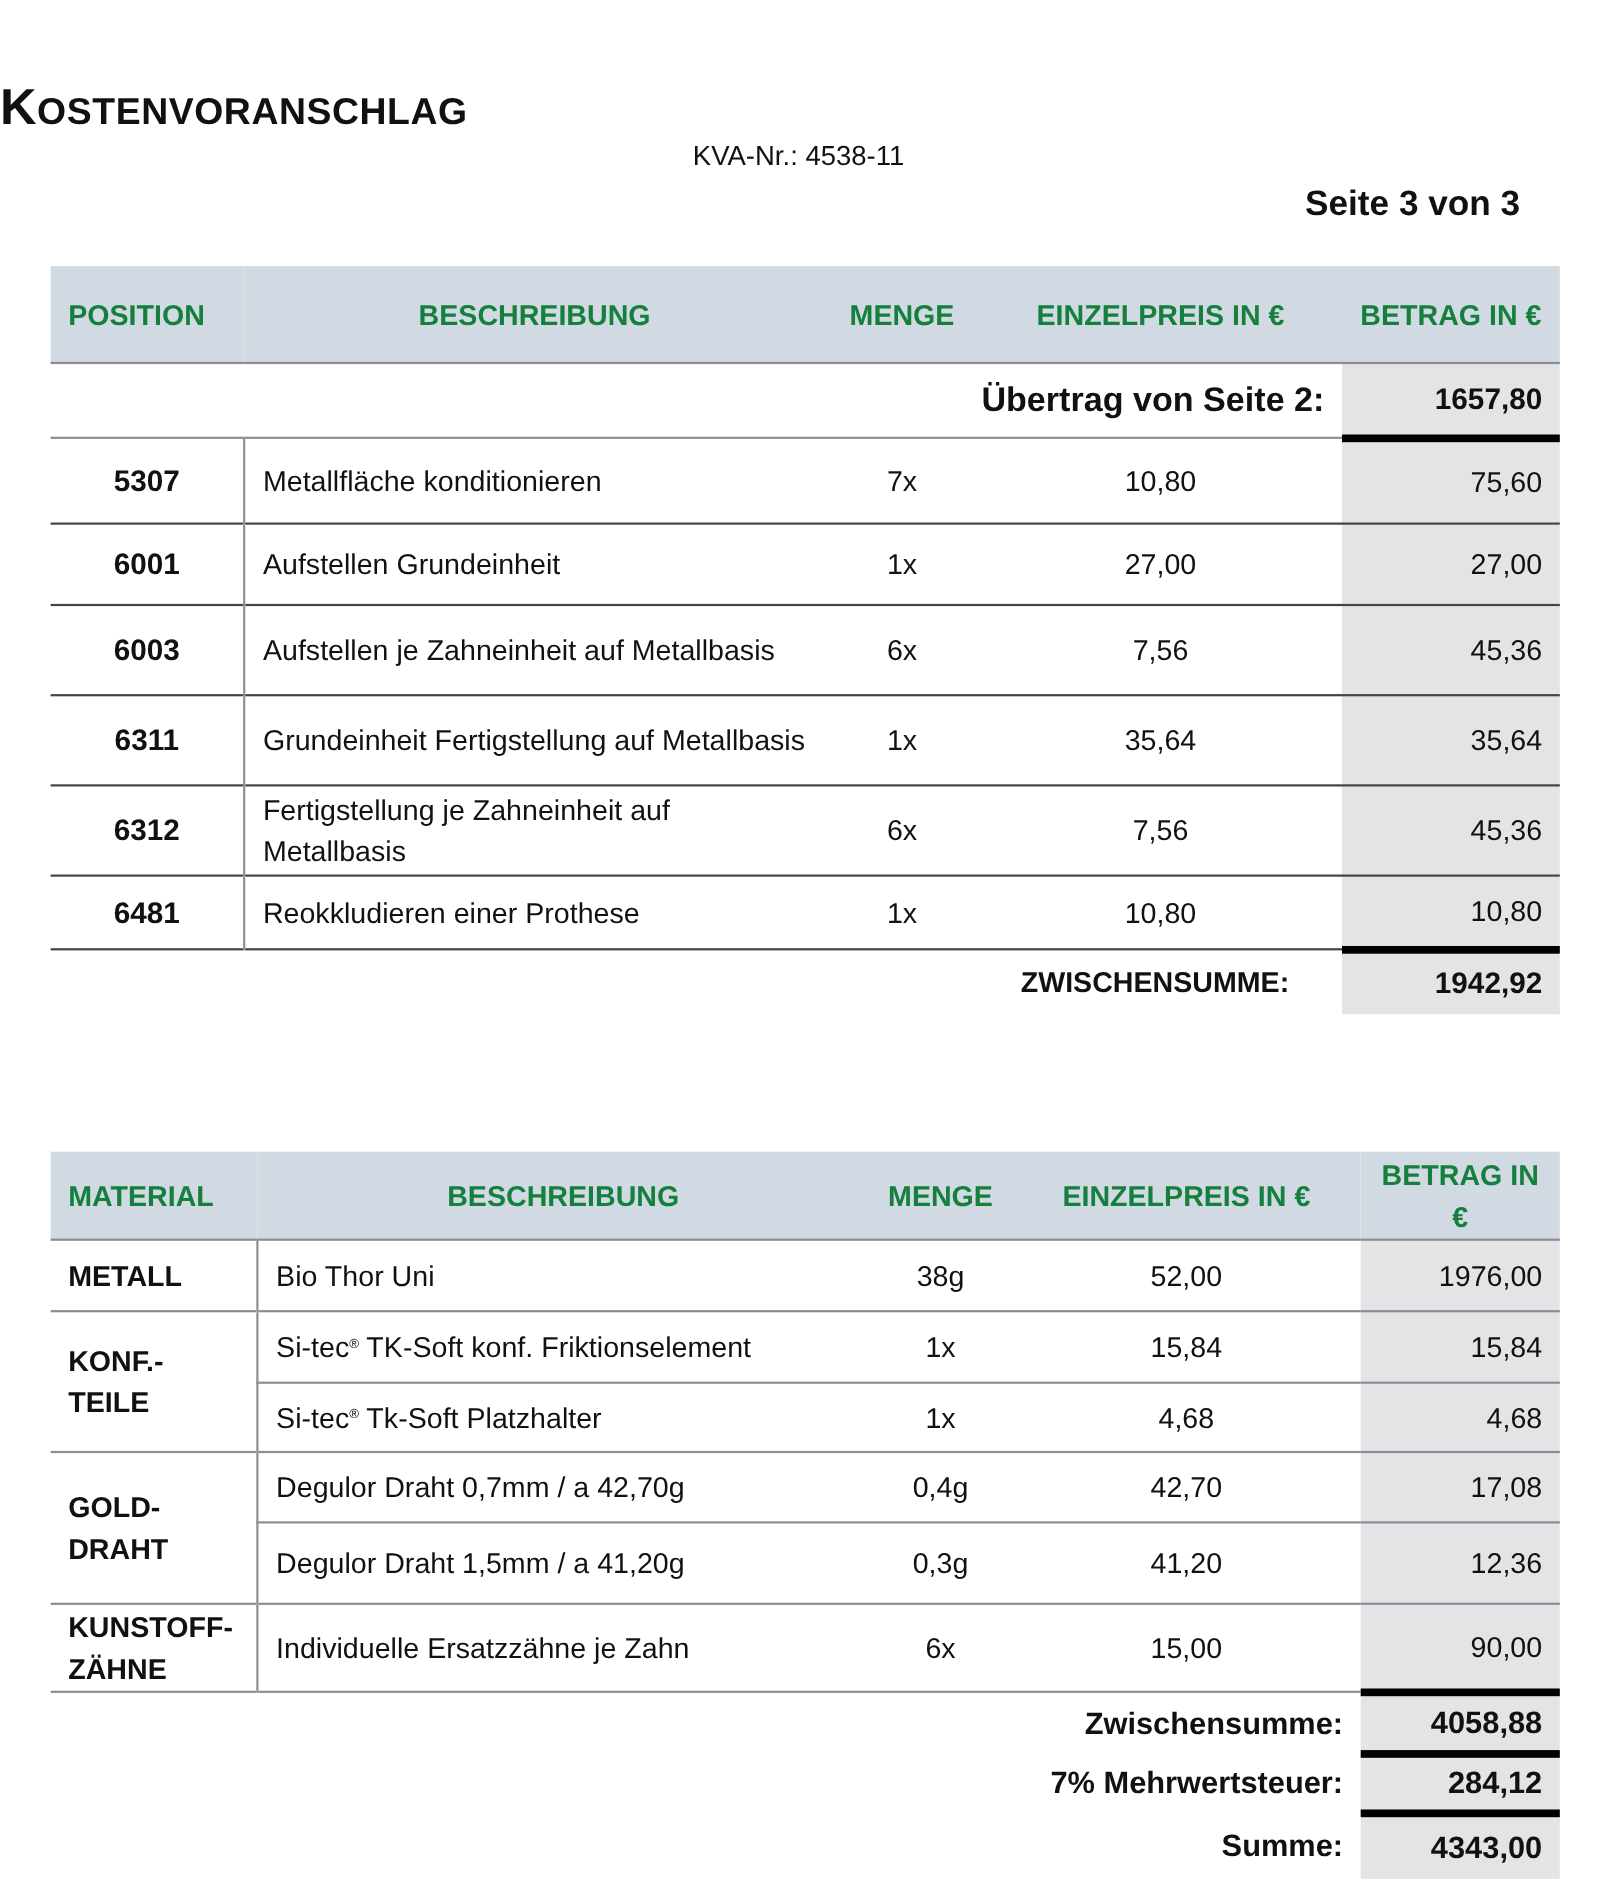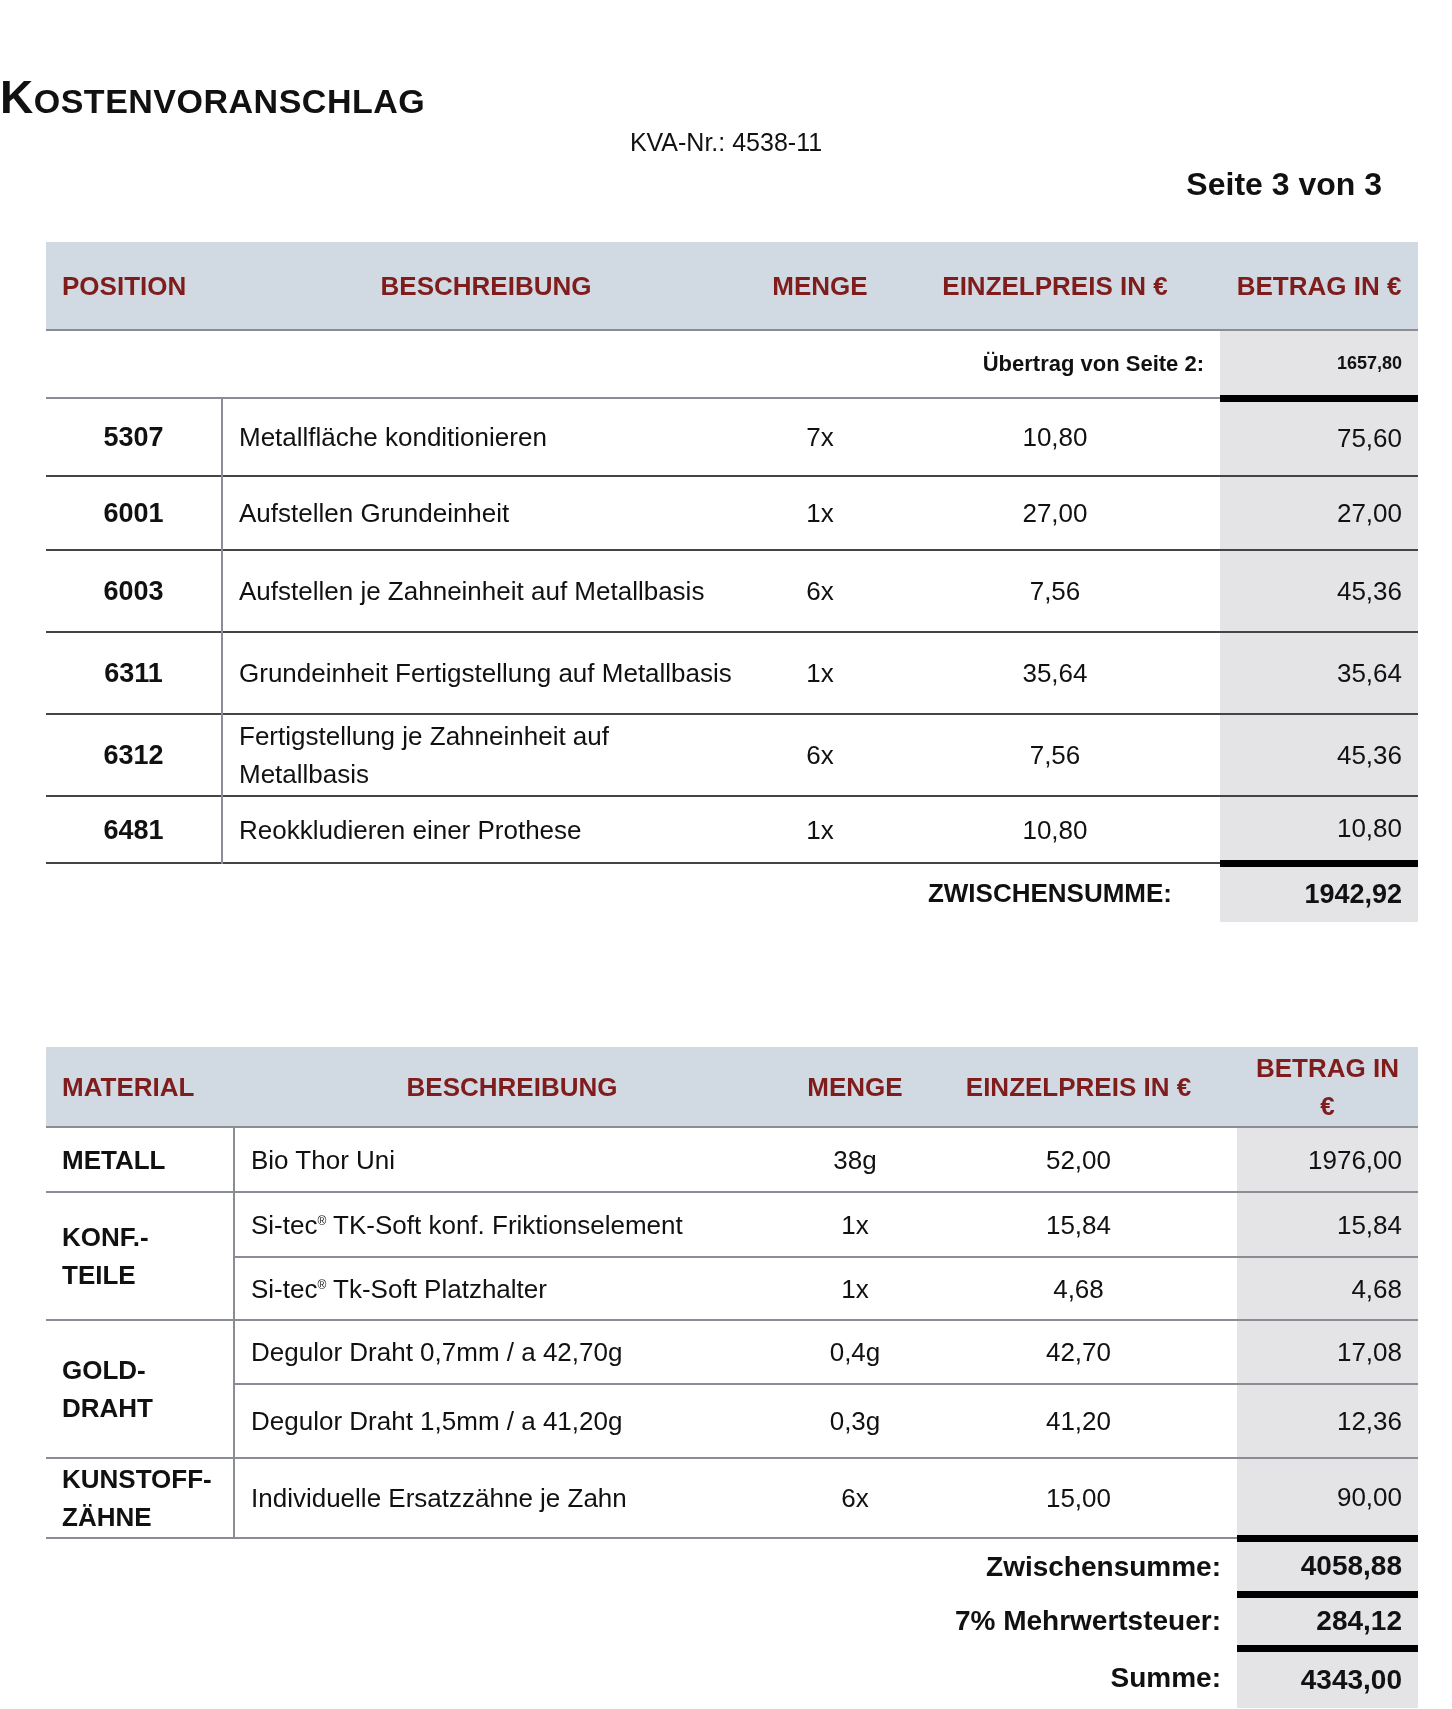--- a/index.html
+++ b/index.html
@@ -8,21 +8,21 @@
   .abs { position:absolute; }
   .title { left:0; width:1452px; top:70px; text-align:left; font-weight:bold;
            font-size:44px; letter-spacing:0.5px; }
   .title .big { font-size:46px; }
   .title .sc { font-size:34px; }
   .kva { left:0; width:1452px; top:128px; text-align:center; font-size:25px; }
   .seite { right:70px; top:166px; font-size:32px; font-weight:bold; }
 
   table { position:absolute; border-collapse:collapse; table-layout:fixed; left:46px; width:1372px; }
   td, th { padding:0 16px; font-size:26px; vertical-align:middle; line-height:38px; }
-  th { background:#d1d9e3; font-weight:bold; text-transform:uppercase; color:#7f1d1d; }
+  th { background:#d1d9e3; font-weight:bold; text-transform:uppercase; color:#15803d; }
   thead tr { border-bottom:2px solid #8a8e94; }
   .gray { background:#e4e3e5; }
   .c { text-align:center; }
   .r { text-align:right; }
   .l { text-align:left; }
   .b { font-weight:bold; }
   .vline { border-right:2px solid #8a8e94; }
   tbody.items tr { border-bottom:2px solid #444; }
   .topthick { border-top:7px solid #000;padding-left:24px; }
 
@@ -52,22 +52,22 @@
     <tr style="height:88px">
       <th class="l">POSITION</th>
       <th class="c">BESCHREIBUNG</th>
       <th class="c">MENGE</th>
       <th class="c">EINZELPREIS IN €</th>
       <th class="c">BETRAG IN €</th>
     </tr>
   </thead>
   <tbody>
     <tr style="height:68px; border-bottom:2px solid #8a8e94;">
-      <td colspan="4" class="r b" style="font-size:22px">Übertrag von Seite 2:</td>
-      <td class="r b gray" style="font-size:18px">1657,80</td>
+      <td colspan="4" class="r b" style="font-size:31px">Übertrag von Seite 2:</td>
+      <td class="r b gray" style="font-size:27px">1657,80</td>
     </tr>
   </tbody>
   <tbody class="items" id="t1-items">
       <tr style="height: 78px;">
         <td class="c b vline" style="font-size:27px">5307</td>
         <td class="l">Metallfläche konditionieren</td>
         <td class="c">7x</td>
         <td class="c">10,80</td>
         <td class="r gray topthick">75,60</td>
       </tr>

